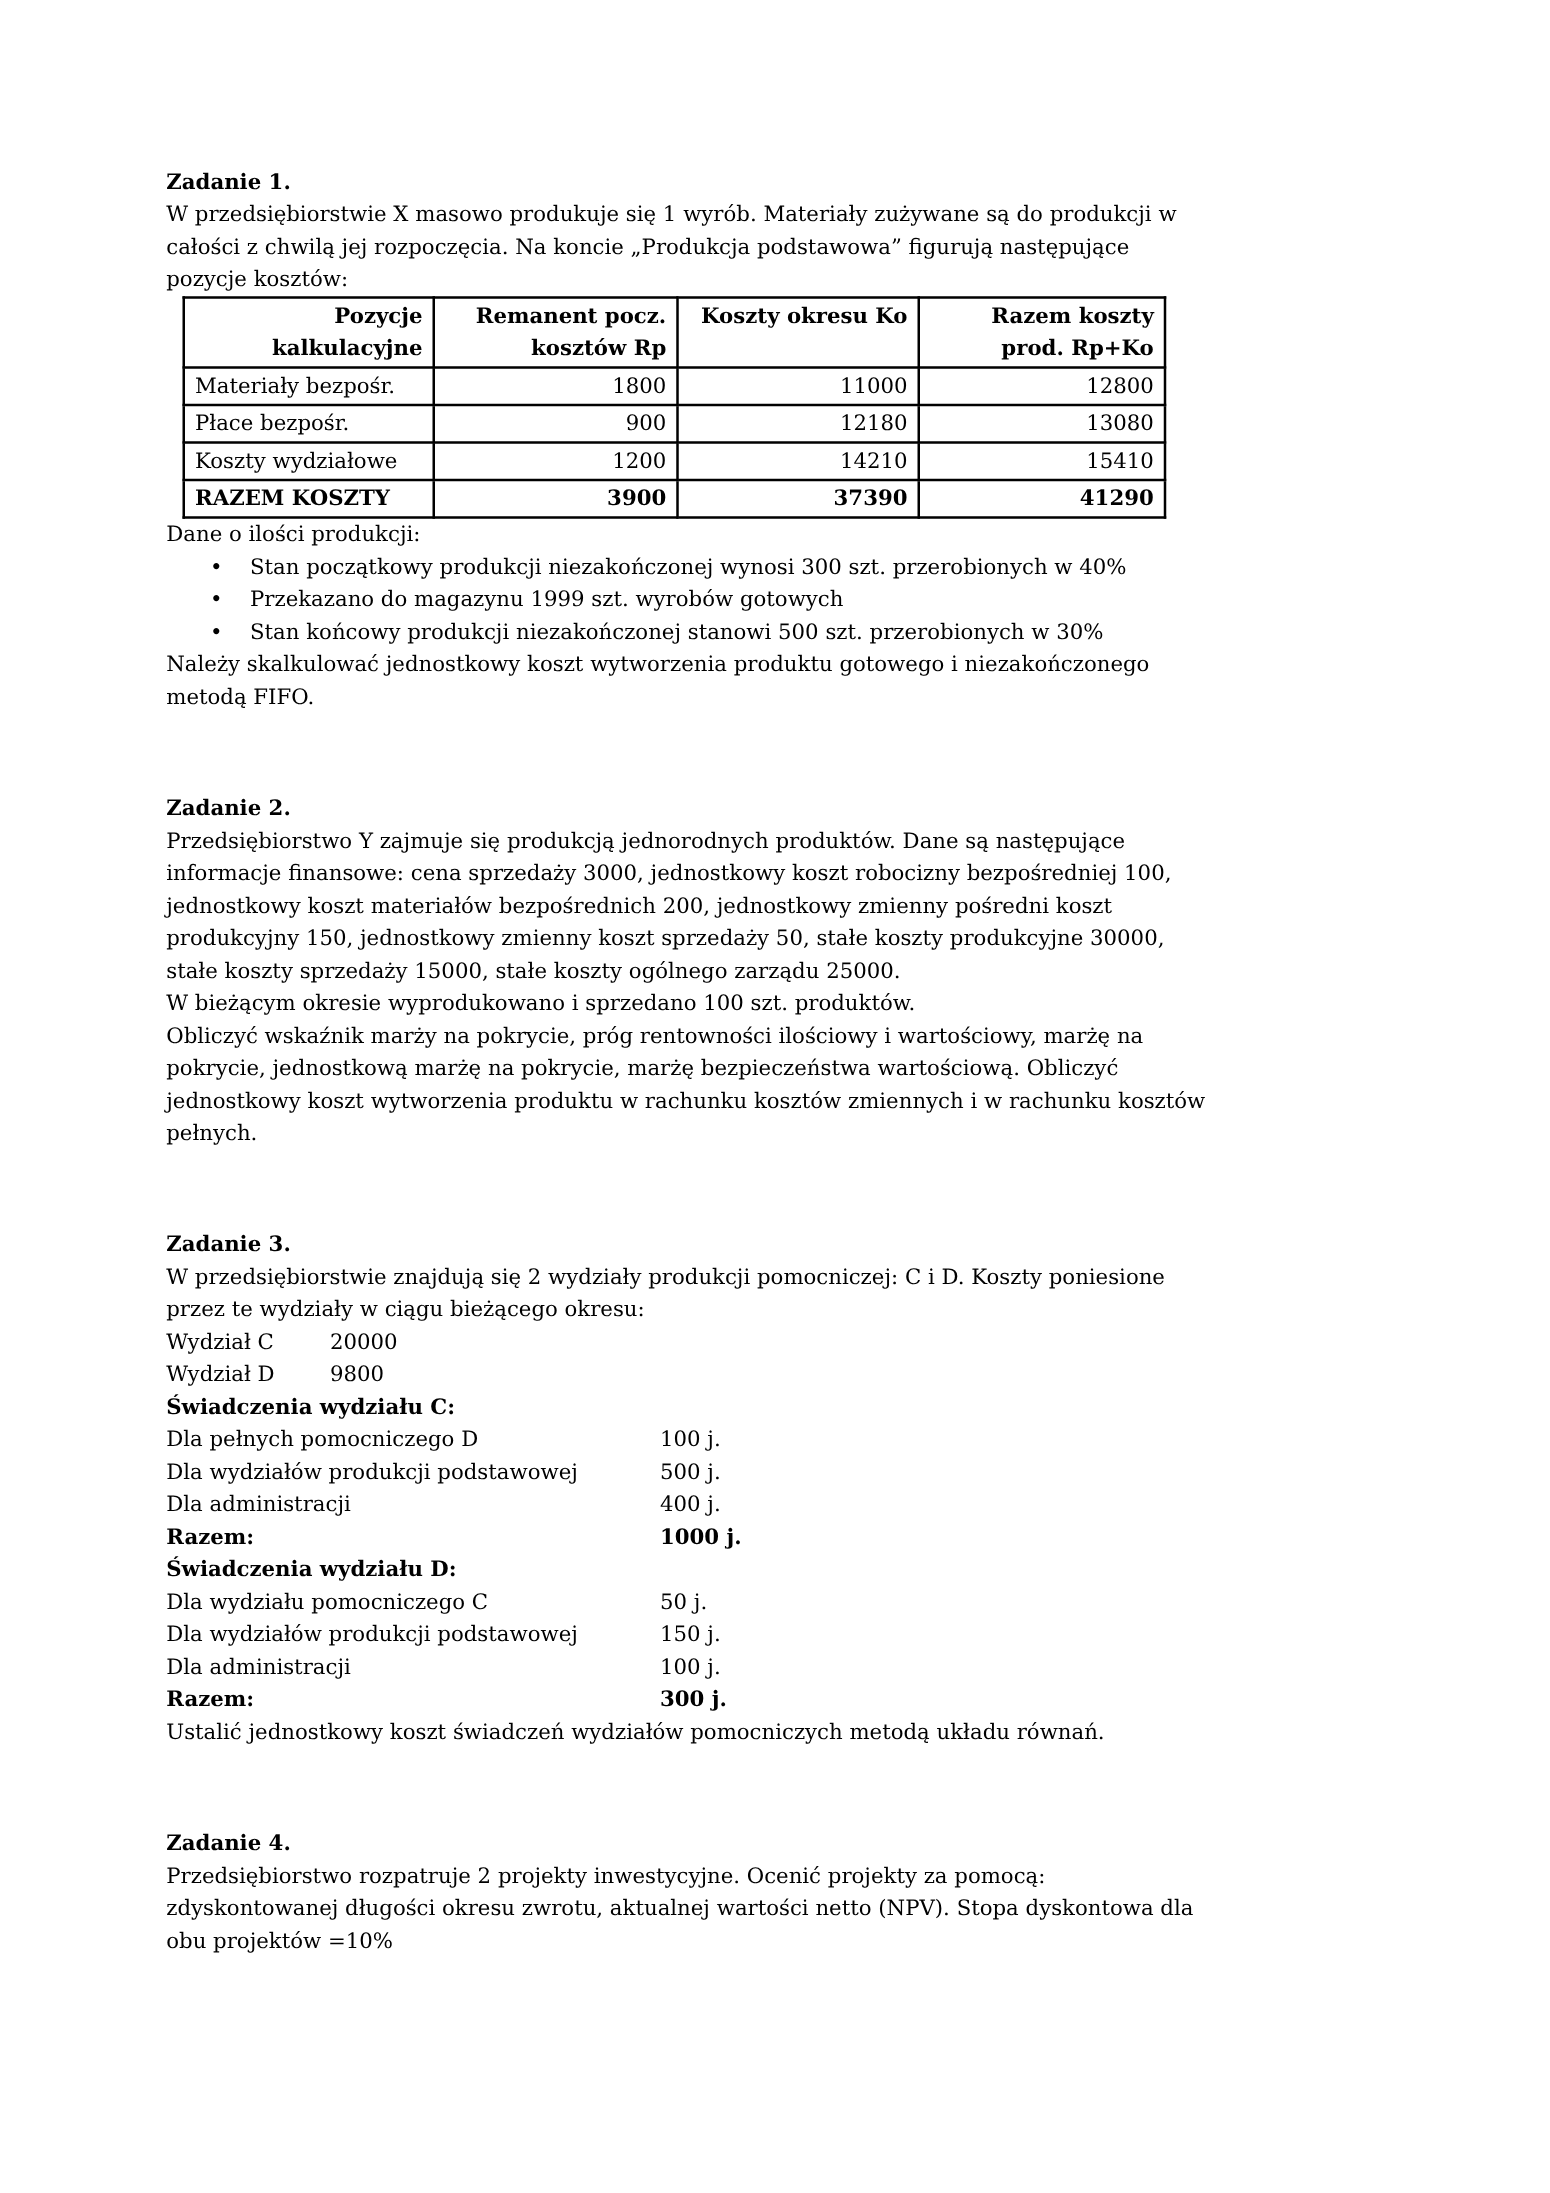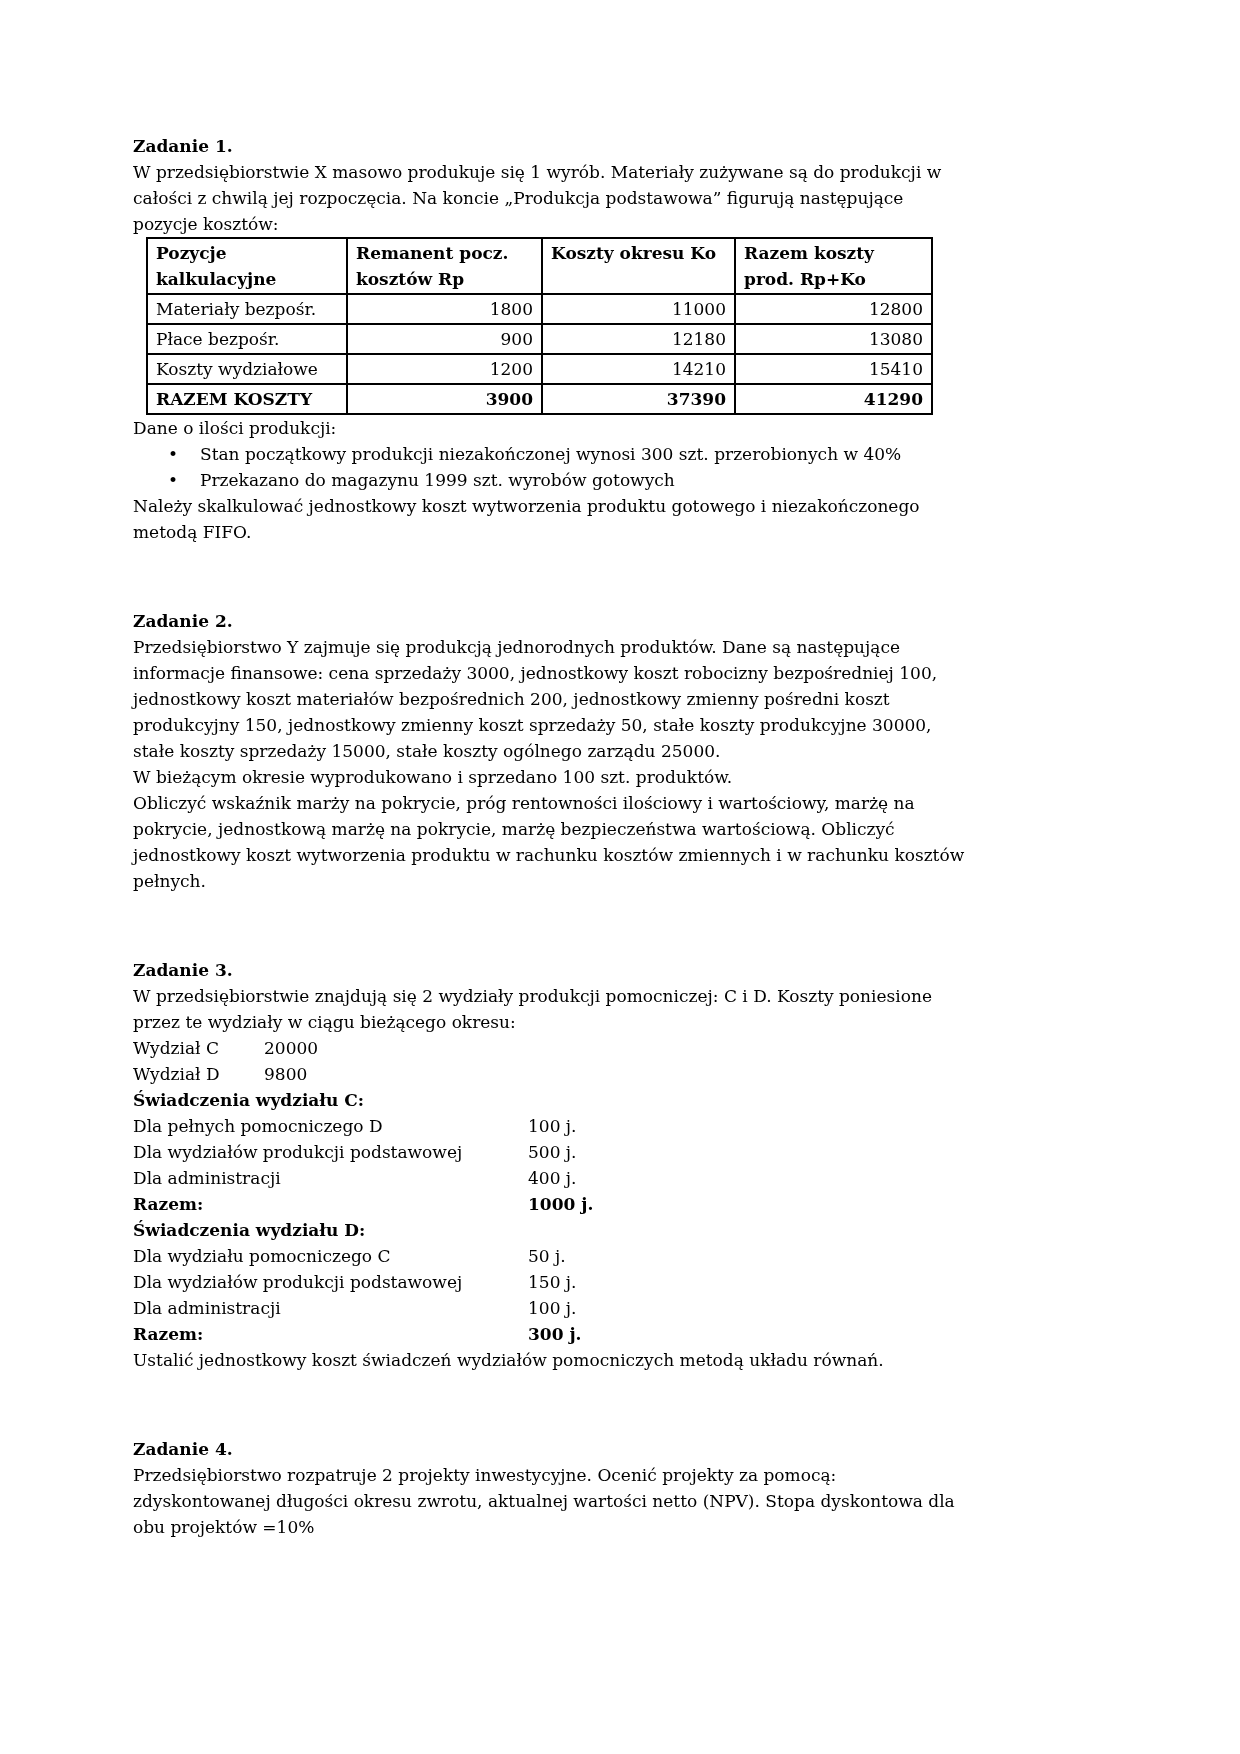--- a/index.html
+++ b/index.html
@@ -25,21 +25,21 @@
     margin-left: 13px;
     width: 785px;
     table-layout: fixed;
   }
   .cost-table th, .cost-table td {
     border: 2px solid #000;
     padding: 1px 8px;
     vertical-align: top;
     line-height: 26px;
   }
-  .cost-table th { text-align: left; white-space: pre-line; font-weight: bold; }
+  .cost-table th { text-align: right; white-space: pre-line; font-weight: bold; }
   .cost-table td.num { text-align: right; }
   .cost-table tr.total-row td { font-weight: bold; }
 
   
   ul.bullets { list-style: none; margin: 0; padding: 0; }
   ul.bullets li { position: relative; padding-left: 67px; }
   ul.bullets li::before { content: "\2022"; position: absolute; left: 35px; top: 0; }
 
   
   .pair { display: flex; }
@@ -99,20 +99,21 @@
           <td class="num">37390</td>
           <td class="num">41290</td>
         </tr>
       </tbody>
     </table>
 
     <p>Dane o ilości produkcji:</p>
     <ul class="bullets">
       <li>Stan początkowy produkcji niezakończonej wynosi 300 szt. przerobionych w 40%</li>
       <li>Przekazano do magazynu 1999 szt. wyrobów gotowych</li>
+      <li>Stan końcowy produkcji niezakończonej stanowi 500 szt. przerobionych w 30%</li>
     </ul>
     <p>Należy skalkulować jednostkowy koszt wytworzenia produktu gotowego i niezakończonego metodą FIFO.</p>
   </div>
 
   <div class="section">
     <div class="section-title">Zadanie 2.</div>
     <p>Przedsiębiorstwo Y zajmuje się produkcją jednorodnych produktów. Dane są następujące informacje finansowe: cena sprzedaży 3000, jednostkowy koszt robocizny bezpośredniej 100, jednostkowy koszt materiałów bezpośrednich 200, jednostkowy zmienny pośredni koszt produkcyjny 150, jednostkowy zmienny koszt sprzedaży 50, stałe koszty produkcyjne 30000, stałe koszty sprzedaży 15000, stałe koszty ogólnego zarządu 25000.</p>
     <p>W bieżącym okresie wyprodukowano i sprzedano 100 szt. produktów.</p>
     <p>Obliczyć wskaźnik marży na pokrycie, próg rentowności ilościowy i wartościowy, marżę na pokrycie, jednostkową marżę na pokrycie, marżę bezpieczeństwa wartościową. Obliczyć jednostkowy koszt wytworzenia produktu w rachunku kosztów zmiennych i w rachunku kosztów pełnych.</p>
   </div>

